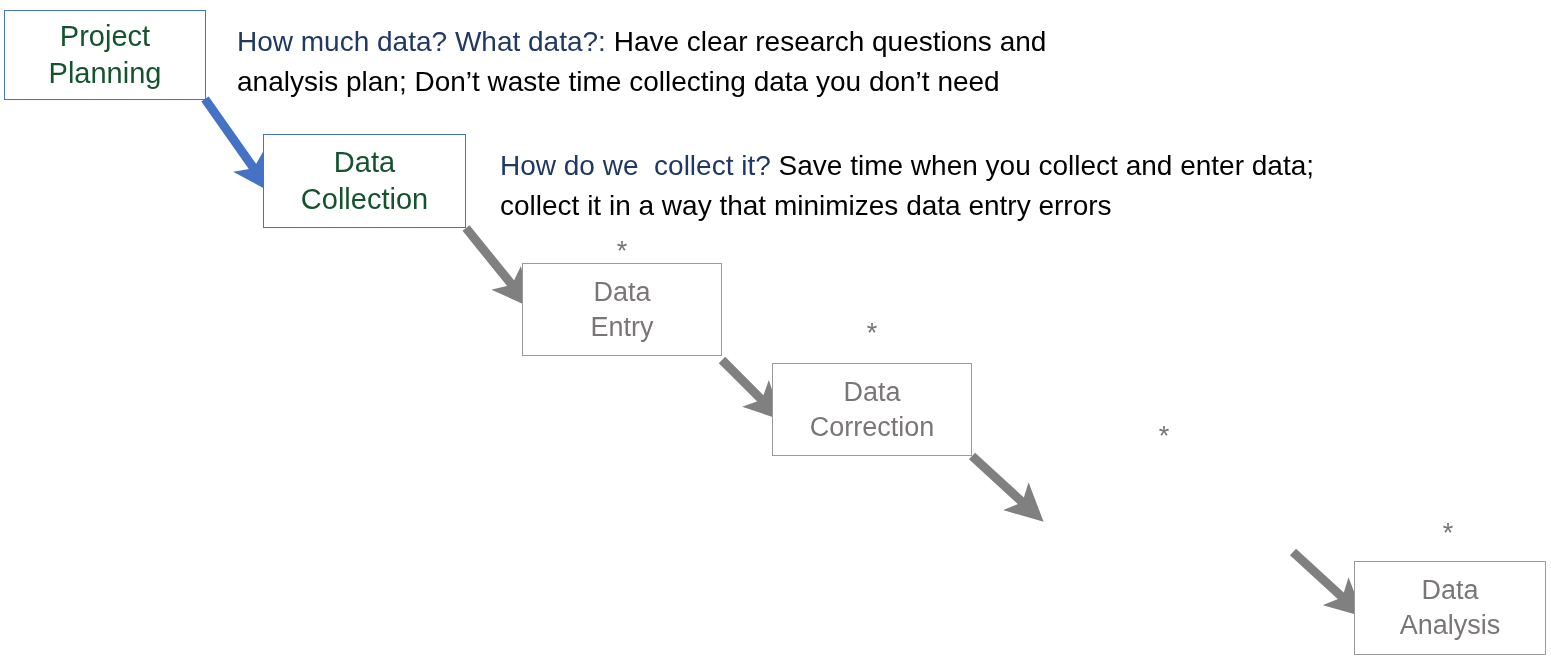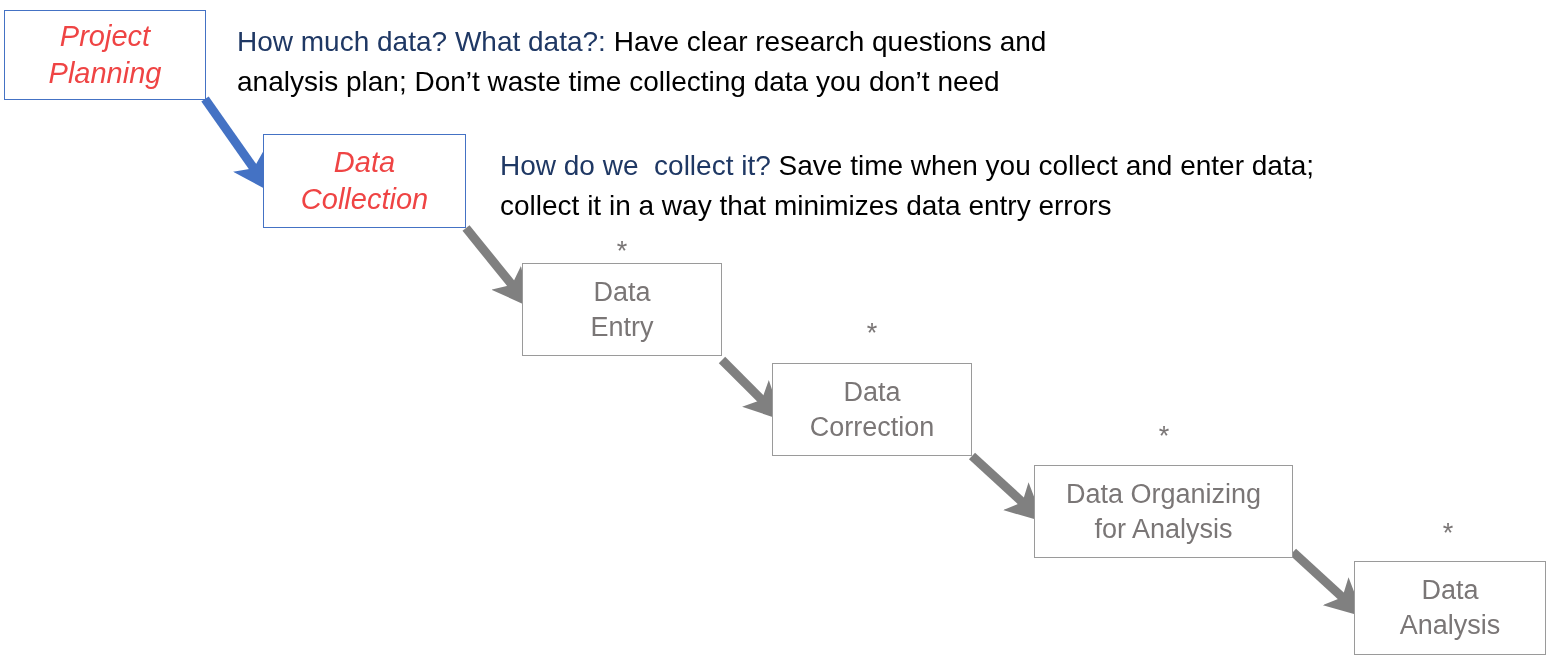--- a/index.html
+++ b/index.html
@@ -35,23 +35,22 @@
     text-align: center;
     line-height: 1.28;
   }
   .node .node-label {
     display: block;
     white-space: pre-line;
     padding: 0 6px;
   }
   .node-blue {
     border: 1.6px solid #4472C4;
-    color: #ef4444;
+    color: #14532d;
     font-size: 29px;
-    font-style: italic;
   }
   .node-gray {
     border: 1.4px solid #9a9a9a;
     color: #7a7676;
     font-size: 27px;
   }
   .asterisk {
     position: absolute;
     color: #7a7676;
     font-size: 27px;
@@ -113,24 +112,20 @@
 Entry</span>
   </div>
 
   <div class="asterisk" style="left:857px; top:320px;">*</div>
   <div class="node node-gray" style="left:772px; top:363px; width:200px; height:93px;">
     <span class="node-label">Data
 Correction</span>
   </div>
 
   <div class="asterisk" style="left:1149px; top:423px;">*</div>
-  <div class="node node-gray" style="left:1034px; top:465px; width:259px; height:93px;">
-    <span class="node-label">Data Organizing
-for Analysis</span>
-  </div>
 
   <div class="asterisk" style="left:1433px; top:520px;">*</div>
   <div class="node node-gray" style="left:1354px; top:561px; width:192px; height:94px;">
     <span class="node-label">Data
 Analysis</span>
   </div>
 
   <div class="callout" style="left:237px; top:22px; width:880px;"><span class="q">How much data? What data?:</span><span> Have clear research questions and analysis plan; Don’t waste time collecting data you don’t need</span></div>
 
   <div class="callout" style="left:500px; top:146px; width:820px;"><span class="q">How do we  collect it?</span><span> Save time when you collect and enter data; collect it in a way that minimizes data entry errors</span></div>

